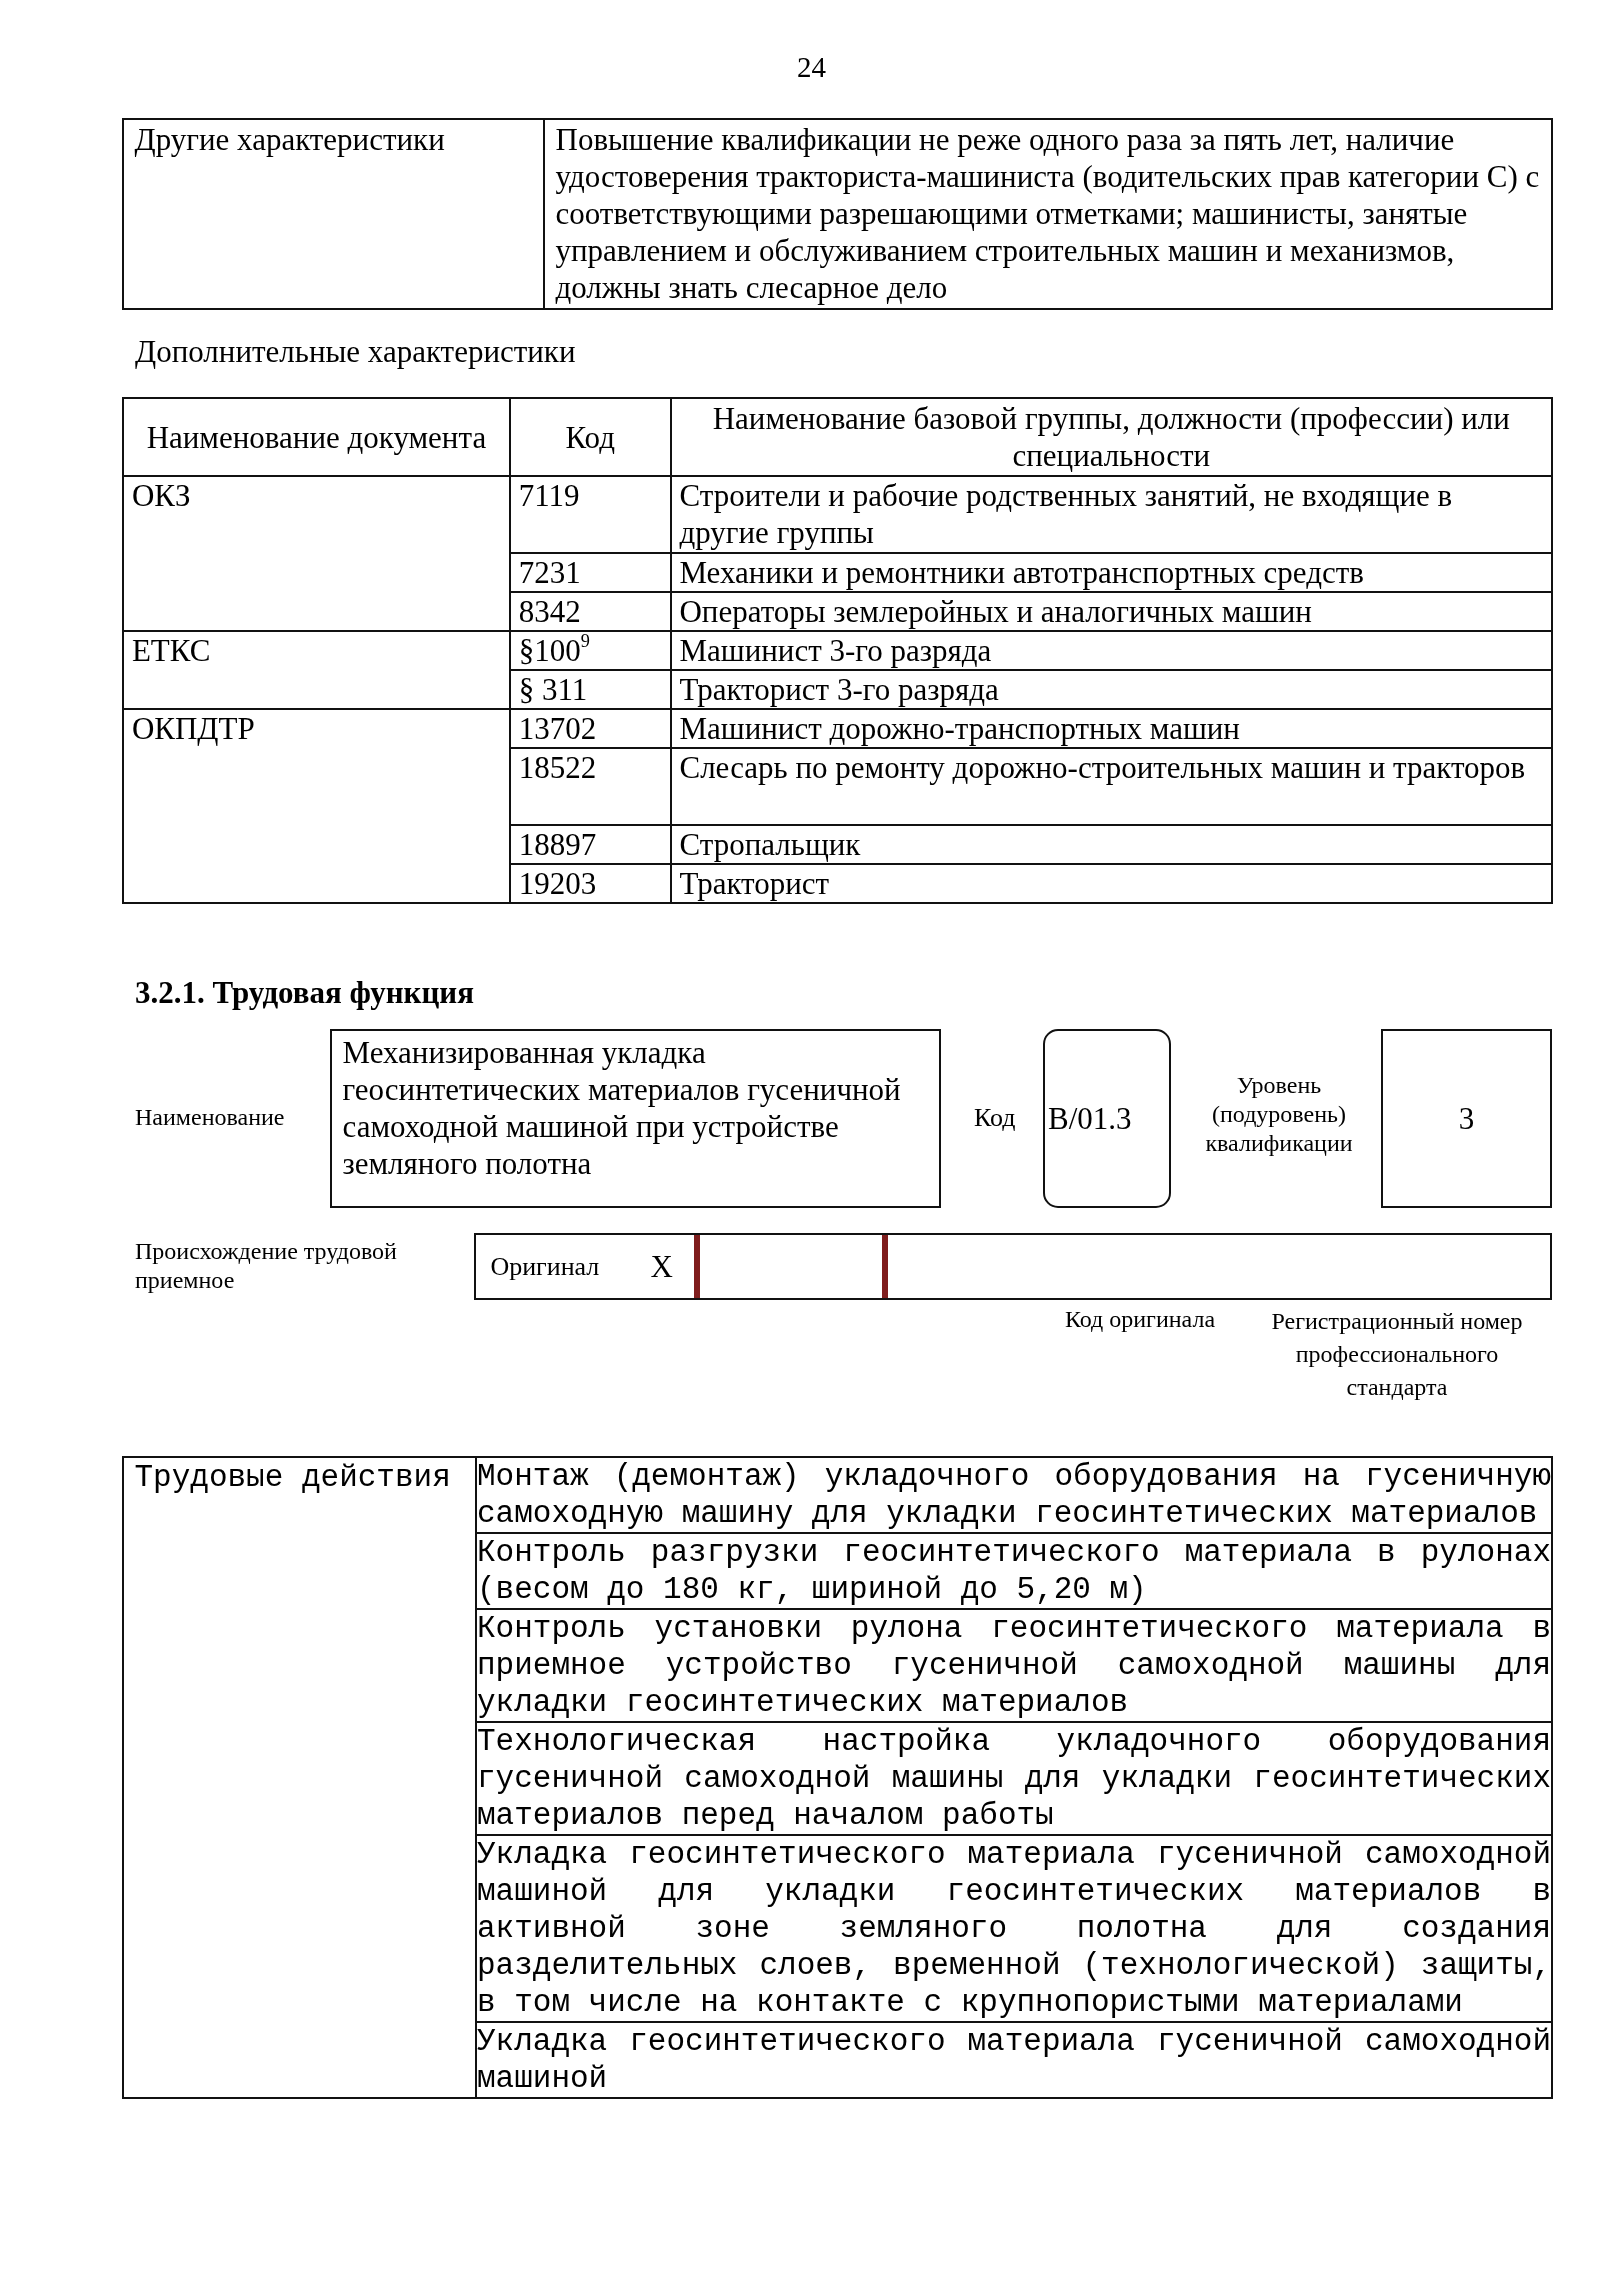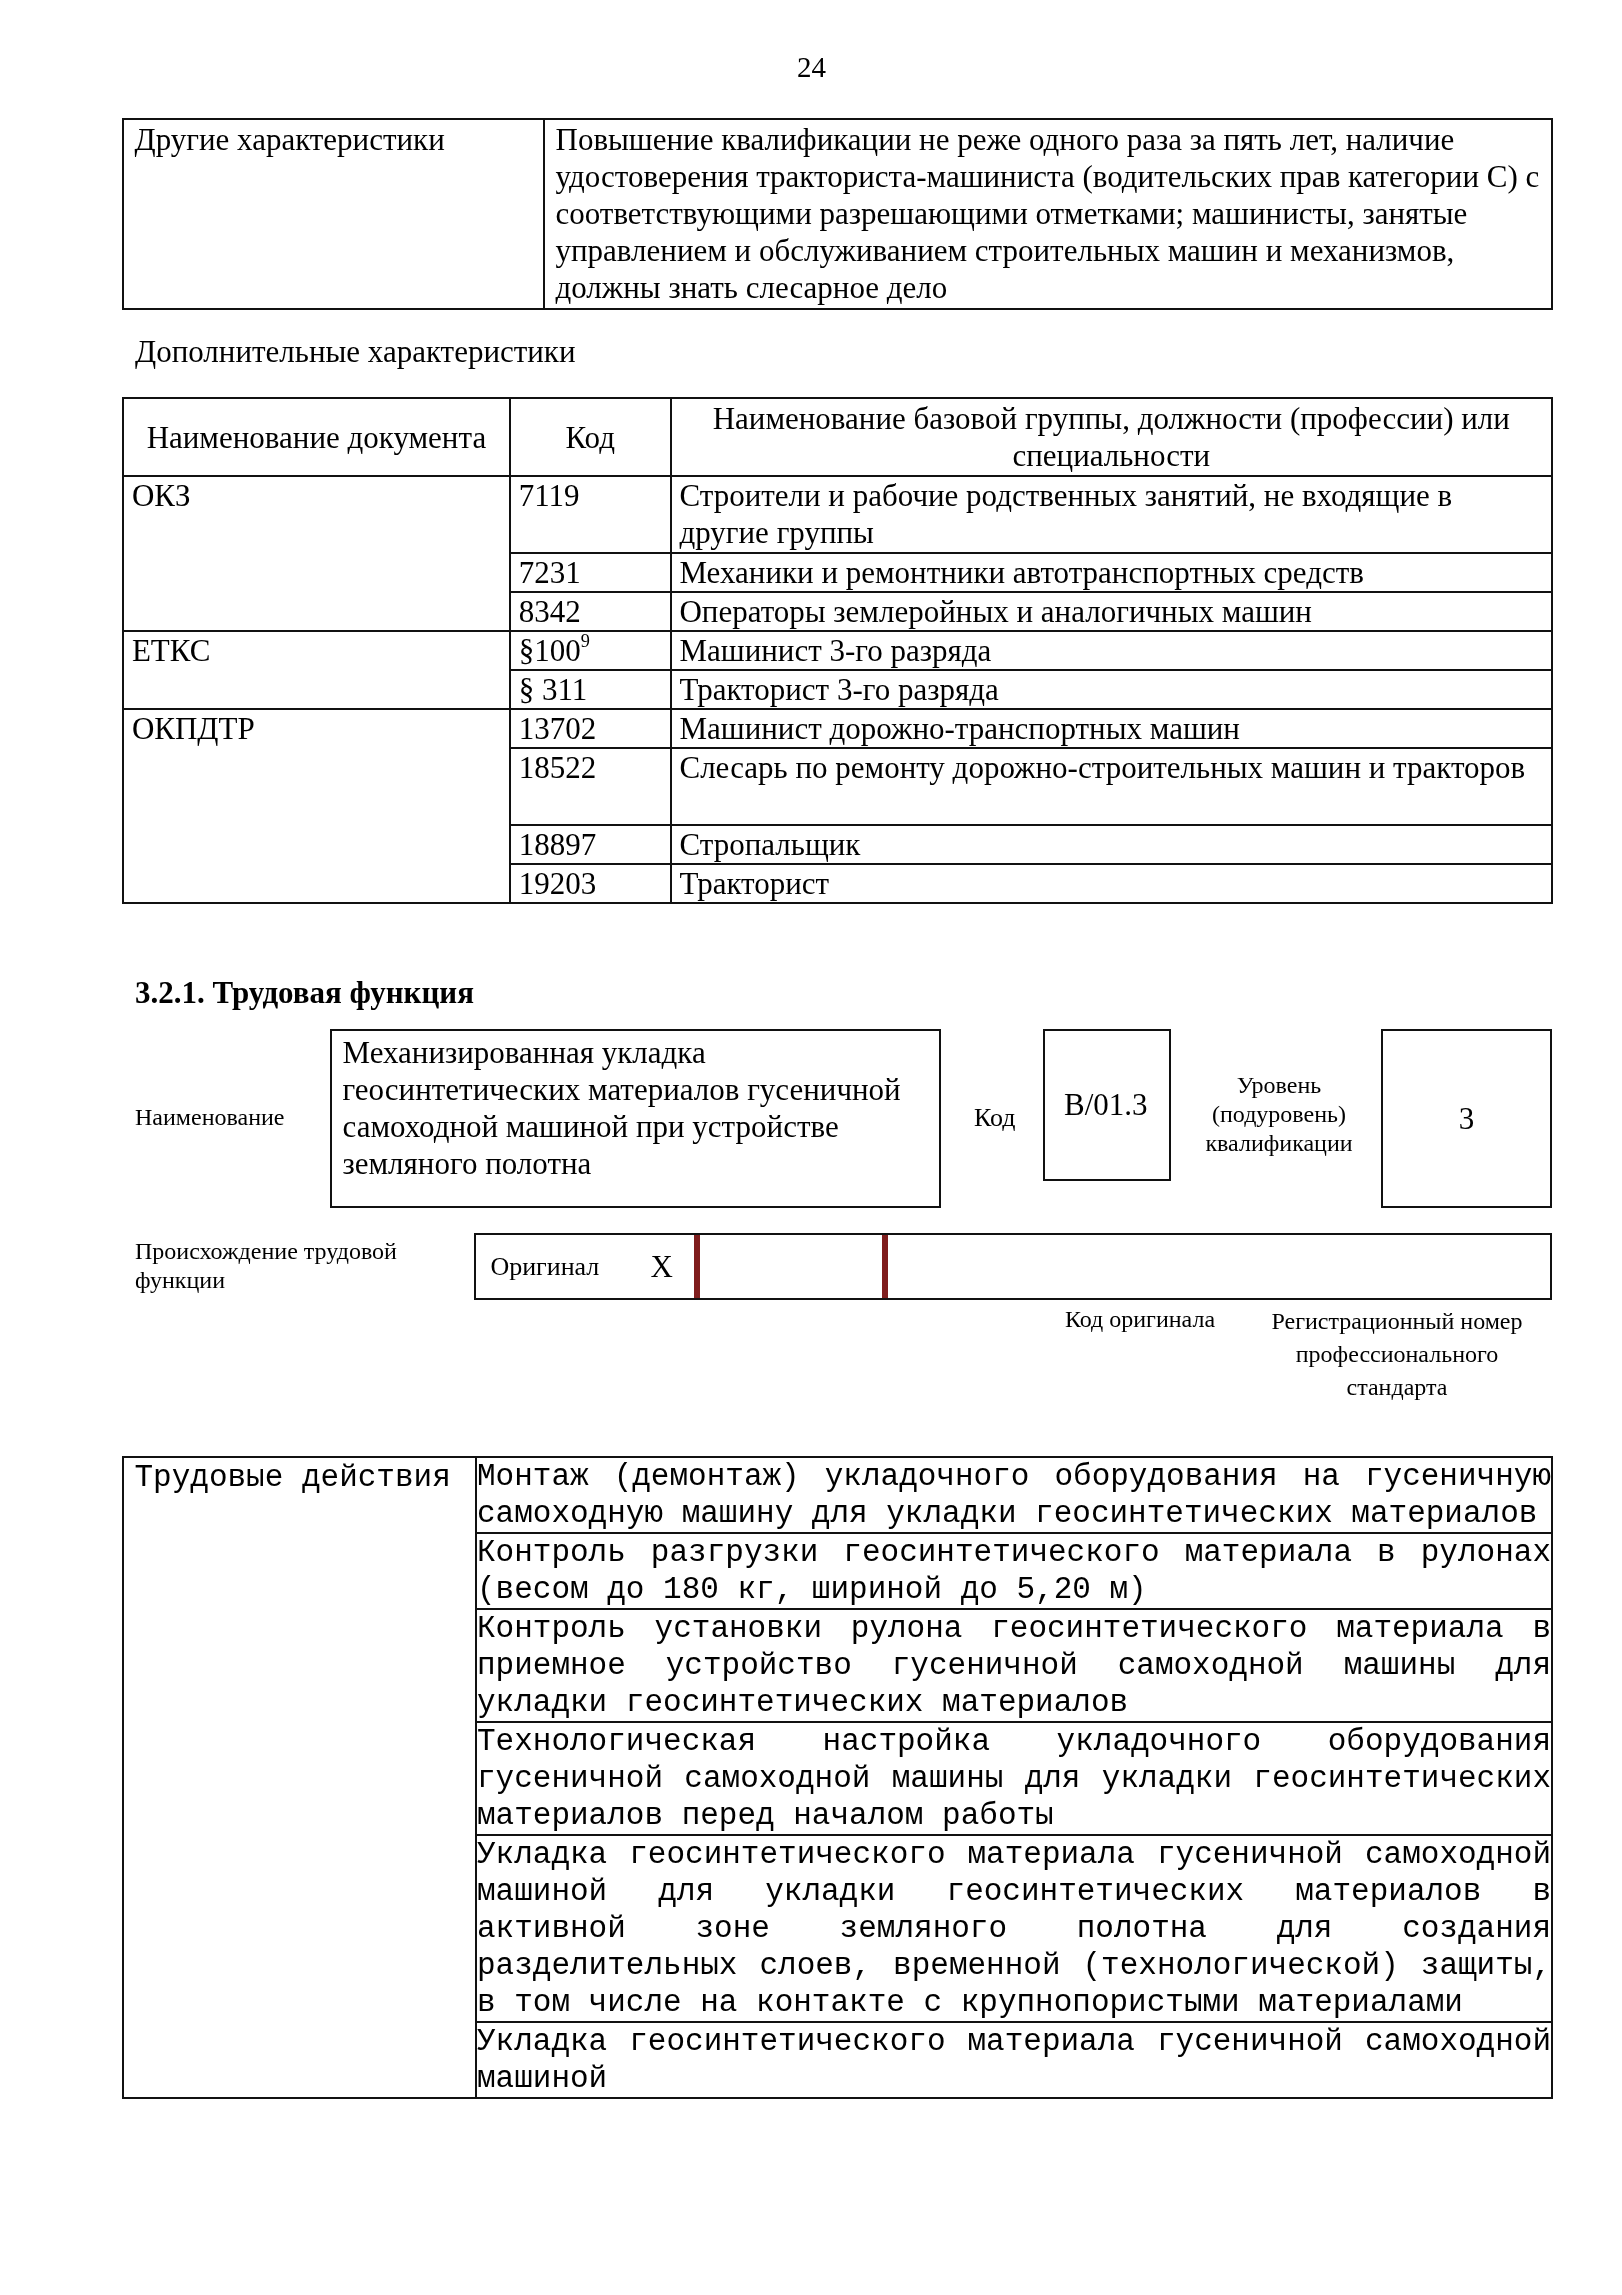--- a/index.html
+++ b/index.html
@@ -18,21 +18,21 @@
   .t2 .cdoc { width:369px; }
   .t2 .ccode { width:143px; }
   .t2 tr.tall td { height:75px; }
   .t2 tr.short td { height:37px; }
   .t2 tr.head th { height:76px; }
   .sup { font-size:18.3px; vertical-align:top; line-height:18.3px; }
   .h321 { left:135px; top:975px; font-size:31px; font-weight:bold; }
   .lbl { font-size:24px; line-height:29px; }
   .box { border:2px solid #111; box-sizing:border-box; }
   .namebox { left:330px; top:1029px; width:611px; height:179px; font-size:31px; line-height:37px; padding:2.6px 10.5px; }
-  .codebox { left:1043px; top:1029px; width:128px; height:152px; font-size:31px; display:flex; align-items:center; padding-left:19px; }
+  .codebox { left:1043px; top:1029px; width:128px; height:179px; font-size:31px; display:flex; align-items:center; padding-left:3px;border-radius:15px; }
   .levelbox { left:1381px; top:1029px; width:171px; height:179px; font-size:31px; display:flex; align-items:center; justify-content:center; }
   .origin { left:474px; top:1233px; width:1078px; height:67px; display:flex; }
   .origin > div { border-right:6px solid #7f1d1d; height:100%; box-sizing:border-box; display:flex; align-items:center; }
   .origin > div:last-child { border-right:none; }
   .t3 { left:122px; top:1456px; width:1431px; font-size:31px; line-height:37px;font-family:Liberation Mono, monospace; }
   .t3 td.c1 { width:330px; }
   .t3 td.act { text-align:justify; text-align-last:left; padding:0 0;margin-top:31px; }
 </style>
 </head>
 <body>
@@ -103,21 +103,21 @@
 
 <div class="abs lbl" style="left:135px; top:1103px;">Наименование</div>
 <div class="abs box namebox">Механизированная укладка геосинтетических материалов гусеничной самоходной машиной при устройстве земляного полотна</div>
 
 <div class="abs lbl" style="left:974px; top:1103px; font-size:26px;">Код</div>
 <div class="abs box codebox">B/01.3</div>
 
 <div class="abs lbl" style="left:1184px; top:1071px; width:190px; text-align:center;">Уровень (подуровень) квалификации</div>
 <div class="abs box levelbox">3</div>
 
-<div class="abs lbl" style="left:135px; top:1237px; width:327px;">Происхождение трудовой функции</div>
+<div class="abs lbl" style="left:135px; top:1237px; width:327px;">Происхождение трудовой приемное</div>
 <div class="abs box origin">
   <div style="width:224px; padding-left:14.4px; font-size:26px; justify-content:space-between; padding-right:21px;">
     <span>Оригинал</span>
     <span style="font-size:31px;">X</span>
   </div>
   <div style="width:188px;"></div>
   <div style="flex:1;"></div>
 </div>
 <div class="abs lbl" style="left:1046px; top:1305px; width:188px; text-align:center; font-size:24px;">Код оригинала</div>
 <div class="abs lbl" style="left:1243px; top:1305px; width:308px; text-align:center; font-size:24px; line-height:33px;">Регистрационный номер профессионального стандарта</div>

